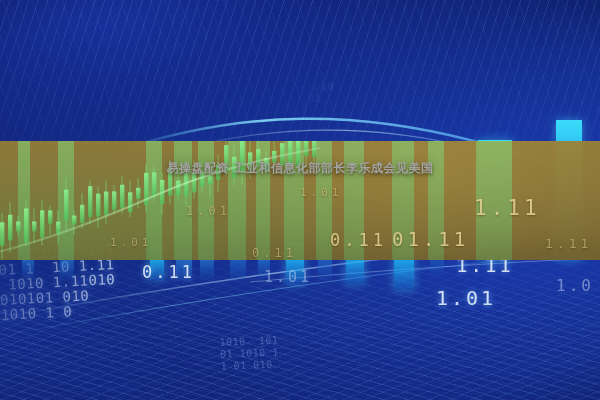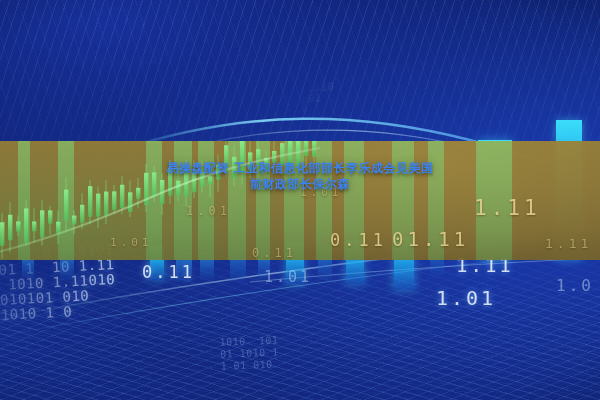--- a/index.html
+++ b/index.html
@@ -156,21 +156,21 @@
     text-shadow:0 0 6px rgba(120,190,255,.7);
     user-select:none; pointer-events:none;
   }
   .blue-num.soft { color:rgba(215,235,255,.45); text-shadow:none; }
 
   
   #headline {
     position:absolute;
     left:0; right:0;
     text-align:center;
-    color:#3b82f6;
+    color:#a3a3a3;
     font-weight:bold;
     font-family:"DejaVu Sans", sans-serif;
     letter-spacing:.5px;
     text-shadow:
        0 2px 3px rgba(35,30,8,.55),
        0 0 10px rgba(0,0,0,.25);
     line-height:1.35;
     z-index:40;
   }
   #headline .hl-line { display:block; white-space:nowrap; }
@@ -377,17 +377,16 @@
         <div class="gold-num soft" style="left: 186px; top: 63px; font-size: 12px;">1.01</div>
         <div class="gold-num soft" style="left: 110px; top: 95px; font-size: 11px;">1.01</div>
         <div class="gold-num soft" style="left: 252px; top: 105px; font-size: 12px;">0.11</div>
         <div class="gold-num soft" style="left: 300px; top: 45px; font-size: 11px;">1.01</div>
         <div class="gold-num soft" style="left: 545px; top: 95px; font-size: 13px;">1.11</div>
       </div>
   </div>
 
   <div id="headline" style="top: 160px;">
     <span class="hl-line" id="hl-line-1" style="font-size: 12px;">易操盘配资 工业和信息化部部长李乐成会见美国</span>
-    <span class="hl-line" id="hl-line-2" style="font-size: 12px;">前财政部长保尔森</span>
   </div>
 
   <div id="vignette" class="layer"></div>
 </div>
 
 </body></html>

